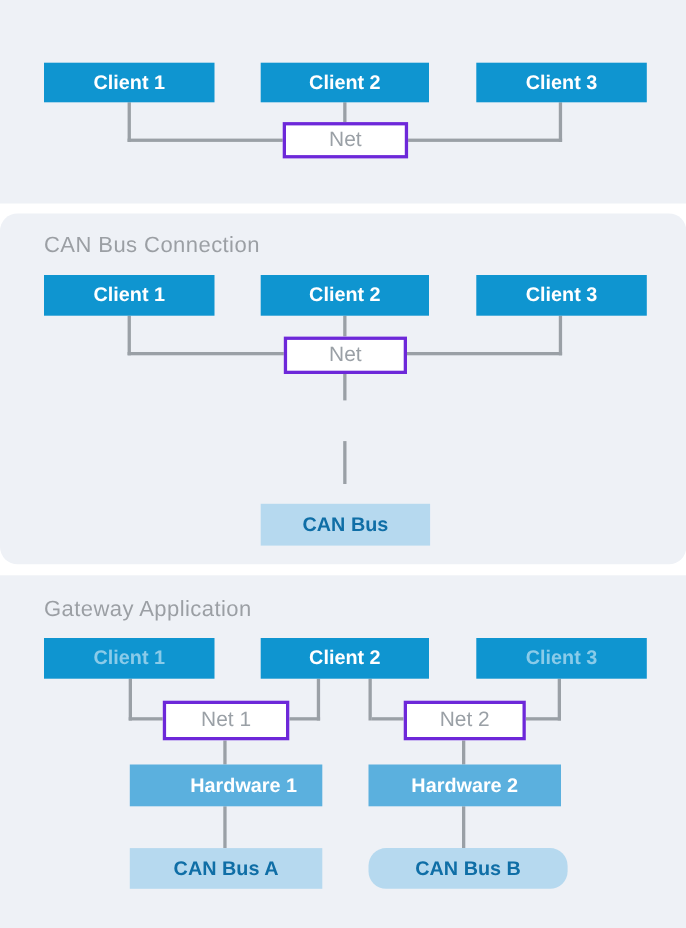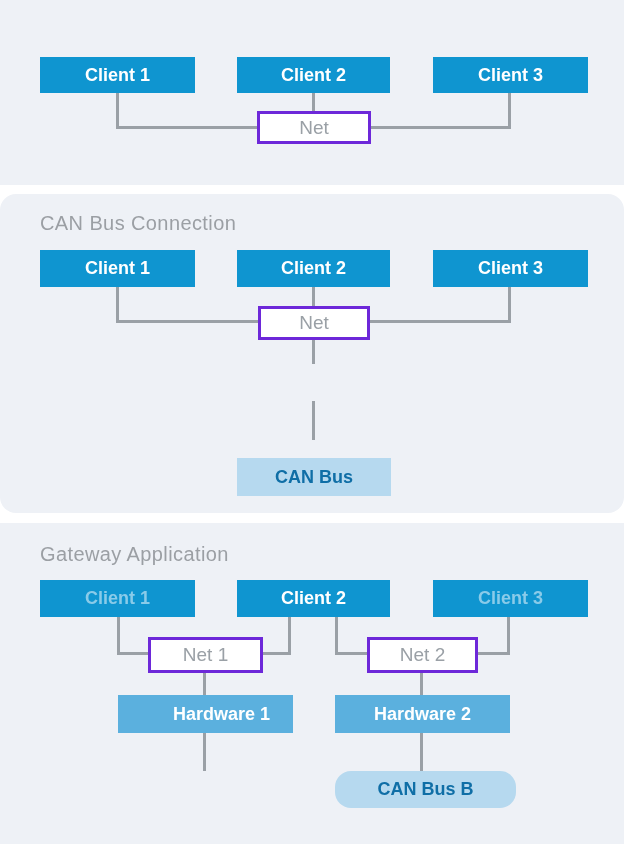--- a/index.html
+++ b/index.html
@@ -92,14 +92,15 @@
   <div class="line" style="left:203px; top:210px; width:3px;  height:38px;"></div>
   <div class="line" style="left:420px; top:210px; width:3px;  height:38px;"></div>
 
   <div class="box client dim" style="left:40px;  top:57px; width:155px; height:37px;">Client 1</div>
   <div class="box client" style="left:237px; top:57px; width:153px; height:37px;">Client 2</div>
   <div class="box client dim" style="left:433px; top:57px; width:155px; height:37px;">Client 3</div>
   <div class="box net" style="left:148px; top:114px; width:115px; height:36px;">Net 1</div>
   <div class="box net" style="left:367px; top:114px; width:111px; height:36px;">Net 2</div>
   <div class="box hw" style="left:118px; top:172px; width:175px; height:38px;padding-left:32px;">Hardware 1</div>
   <div class="box hw" style="left:335px; top:172px; width:175px; height:38px;">Hardware 2</div>
+  <div class="box can" style="left:118px; top:248px; width:175px; height:37px;">CAN Bus A</div>
   <div class="box can" style="left:335px; top:248px; width:181px; height:37px;border-radius:16px;">CAN Bus B</div>
 </div>
 
 </body></html>

